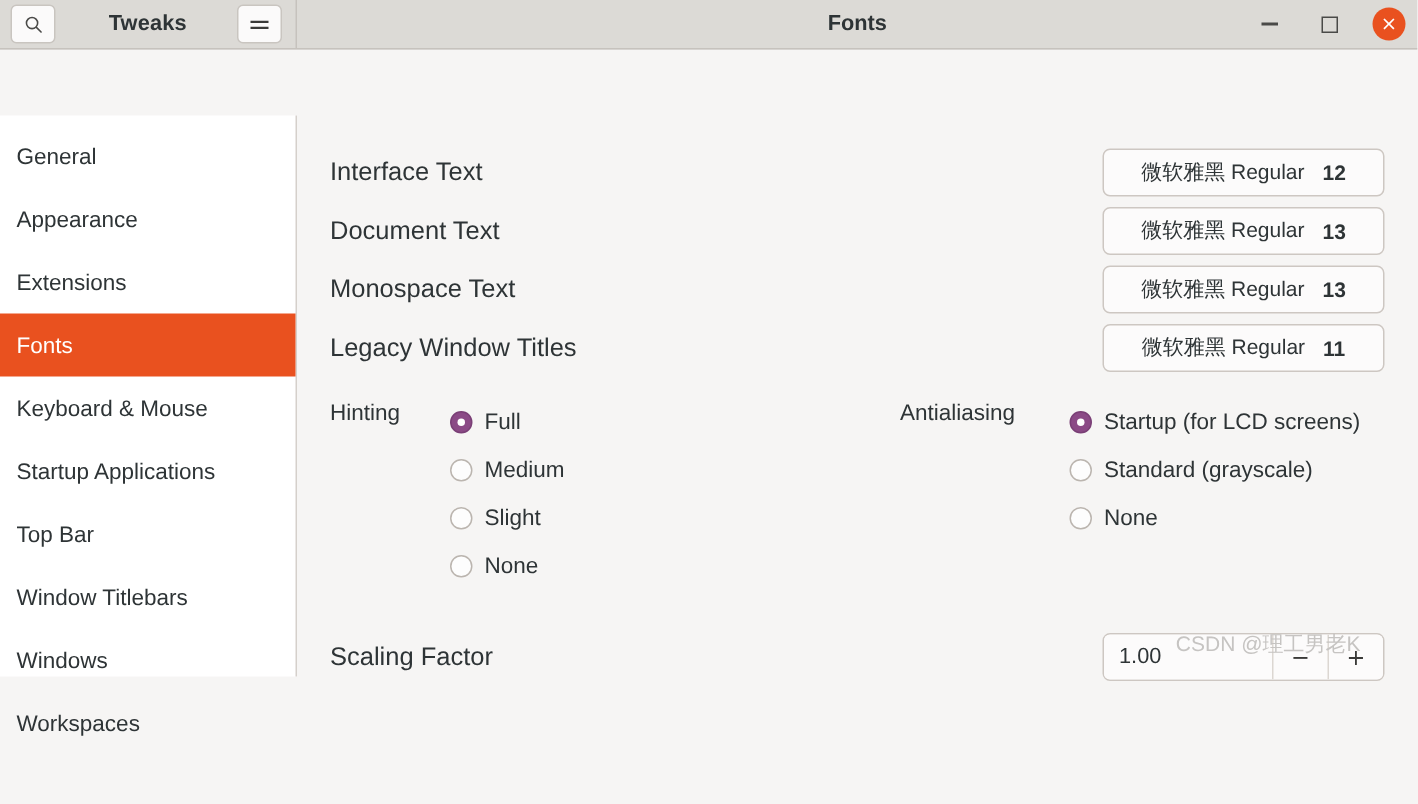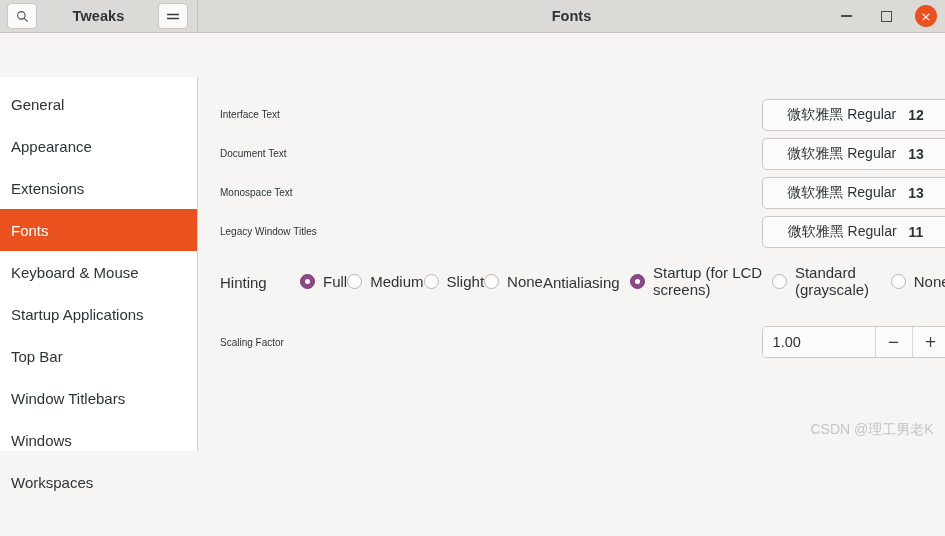--- a/index.html
+++ b/index.html
@@ -161,21 +161,21 @@
     box-sizing: border-box;
   }
   .font-rows { margin-top: 0; }
   .font-row {
     display: flex;
     align-items: center;
     justify-content: space-between;
     height: 39px;
   }
   .row-label {
-    font-size: 10px;
+    font-size: 17px;
     color: #2e3436;
   }
   .font-btn {
     min-width: 188px;
     height: 32px;
     background: #fcfbfb;
     border: 1px solid #cdc7c2;
     border-radius: 5px;
     display: flex;
     align-items: center;
@@ -192,34 +192,34 @@
     font-size: 14px;
   }
 
   
   .radio-area {
     display: flex;
     margin-top: 14px;
   }
   .radio-block {
     display: flex;
-    align-items: center;
+    align-items: flex-start;
   }
   .radio-block.hinting { width: 380px; }
   .group-label {
     font-size: 15px;
     color: #2e3436;
     padding-top: 2px;
     white-space: nowrap;
   }
   .radio-block.hinting .group-label { width: 80px; }
   .radio-block.aa .group-label { width: 113px; }
   .radio-list {
     display: flex;
-    flex-direction: row;
+    flex-direction: column;
   }
   .radio-item {
     display: flex;
     align-items: center;
     height: 32px;
     gap: 8px;
     cursor: pointer;
   }
   .radio-mark {
     width: 15px;

